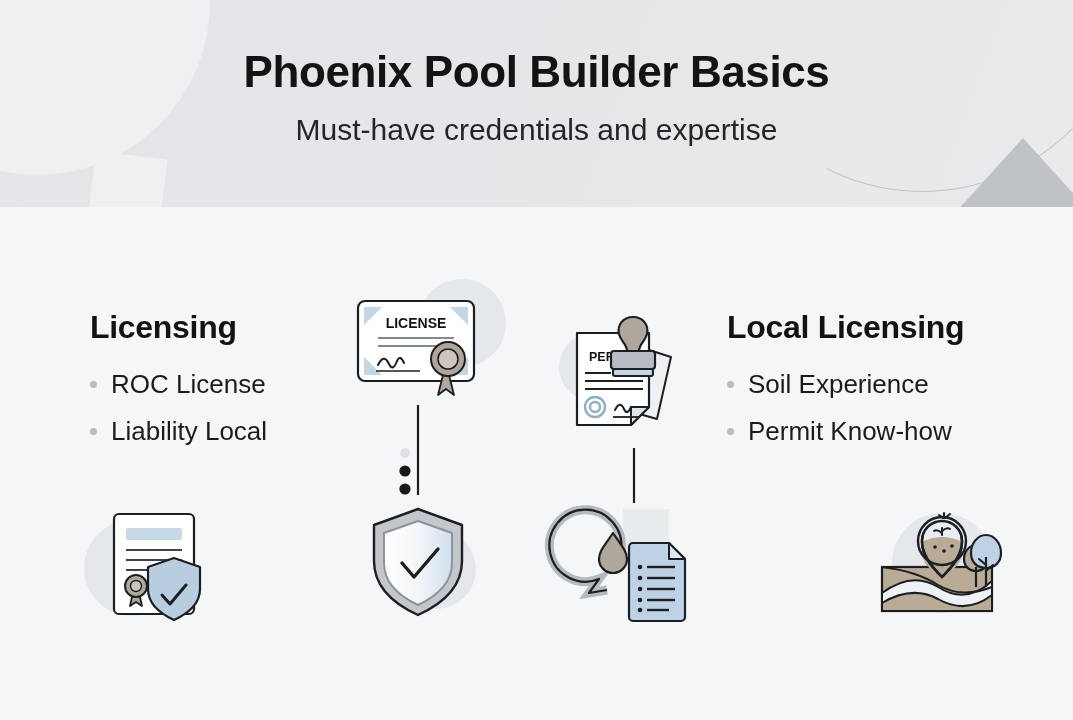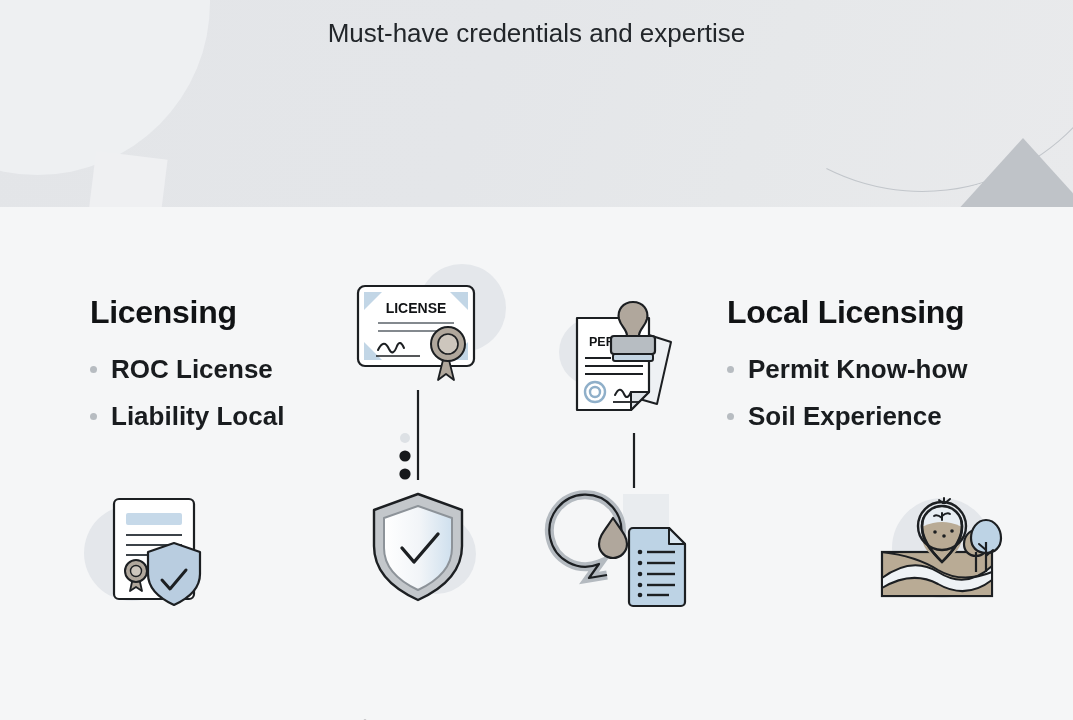--- a/index.html
+++ b/index.html
@@ -73,36 +73,36 @@
     padding-top: 50px;
     font-size: 44px;
     font-weight: bold;
     color: #111315;
     letter-spacing: -0.4px;
     line-height: 1.0;
   }
   .subtitle {
     margin: 0;
     padding-top: 19px;
-    font-size: 26px;
+    font-size: 30px;
     font-weight: normal;
     color: #22262a;
     line-height: 1.1;
   }
 
   
   .content {
     position: absolute;
     left: 0; top: 207px;
     width: 1073px;
     height: 513px;
   }
   .col {
     position: absolute;
-    top: 1px;
+    top: 16px;
     width: 536px;
     height: 418px;
   }
   .col-left  { left: 0; }
   .col-right { left: 537px; }
 
   .text-block {
     position: absolute;
     top: 88px;
   }
@@ -123,21 +123,20 @@
     padding: 0;
     padding-top: 22px;
   }
   .bullet {
     display: flex;
     align-items: center;
     margin-bottom: 12px;
     font-size: 26px;
     color: #191c1f;
     line-height: 1.35;
-    font-weight: bold;
   }
   .bullet-dot {
     width: 7px; height: 7px;
     border-radius: 50%;
     background: #b7bcc1;
     margin-right: 14px;
     flex: 0 0 auto;
   }
 
   .icon-abs { position: absolute; }
@@ -147,20 +146,21 @@
 <body>
 
 <div id="stage">
 
   <div class="header">
     <div class="hdr-circle"></div>
     <div class="hdr-rect"></div>
     <div class="hdr-arc"></div>
     <div class="hdr-triangle"></div>
     <div class="header-text">
+      <h1 class="title">Phoenix Pool Builder Basics</h1>
       <p class="subtitle">Must-have credentials and expertise</p>
     </div>
   </div>
 
   <div class="content">
 
     <div class="col col-left">
 
       <div class="text-block left-text">
         <h2 class="sec-title">Licensing</h2>
@@ -248,25 +248,25 @@
       </div>
     </div>
 
     <div class="col col-right">
 
       <div class="text-block right-text">
         <h2 class="sec-title">Local Licensing</h2>
         <ul class="bullets">
           <li class="bullet">
             <span class="bullet-dot"></span>
-            <span>Permit Know-how</span>
+            <span>Soil Experience</span>
           </li>
           <li class="bullet">
             <span class="bullet-dot"></span>
-            <span>Soil Experience</span>
+            <span>Permit Know-how</span>
           </li>
         </ul>
       </div>
 
       <div class="icon-abs" style="left:22px; top:88px;">
         <svg width="150" height="135" viewBox="0 0 150 135">
           <circle cx="34" cy="56" r="34" fill="#e4e7eb"></circle>
           <path d="M68 32 L112 46 L98 108 L56 96 Z" fill="#eef1f4" stroke="#1c1f22" stroke-width="2" stroke-linejoin="round"></path>
           <path d="M18 22 h72 v74 l-18 18 h-54 z" fill="#ffffff" stroke="#1c1f22" stroke-width="2.2" stroke-linejoin="round"></path>
           <path d="M90 96 h-18 v18 z" fill="#dfe4e9" stroke="#1c1f22" stroke-width="2" stroke-linejoin="round"></path>

